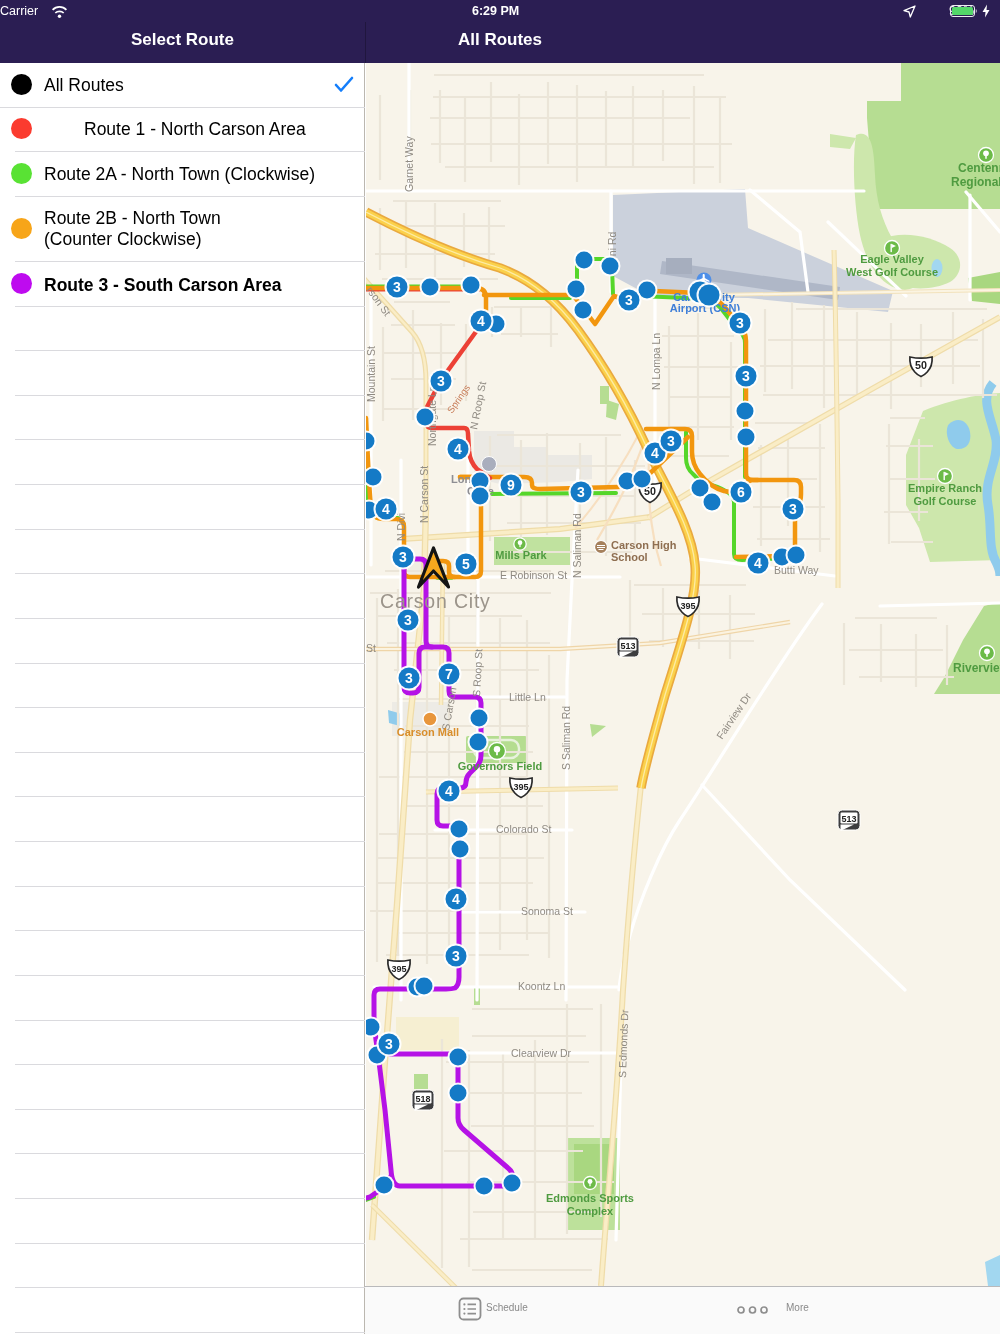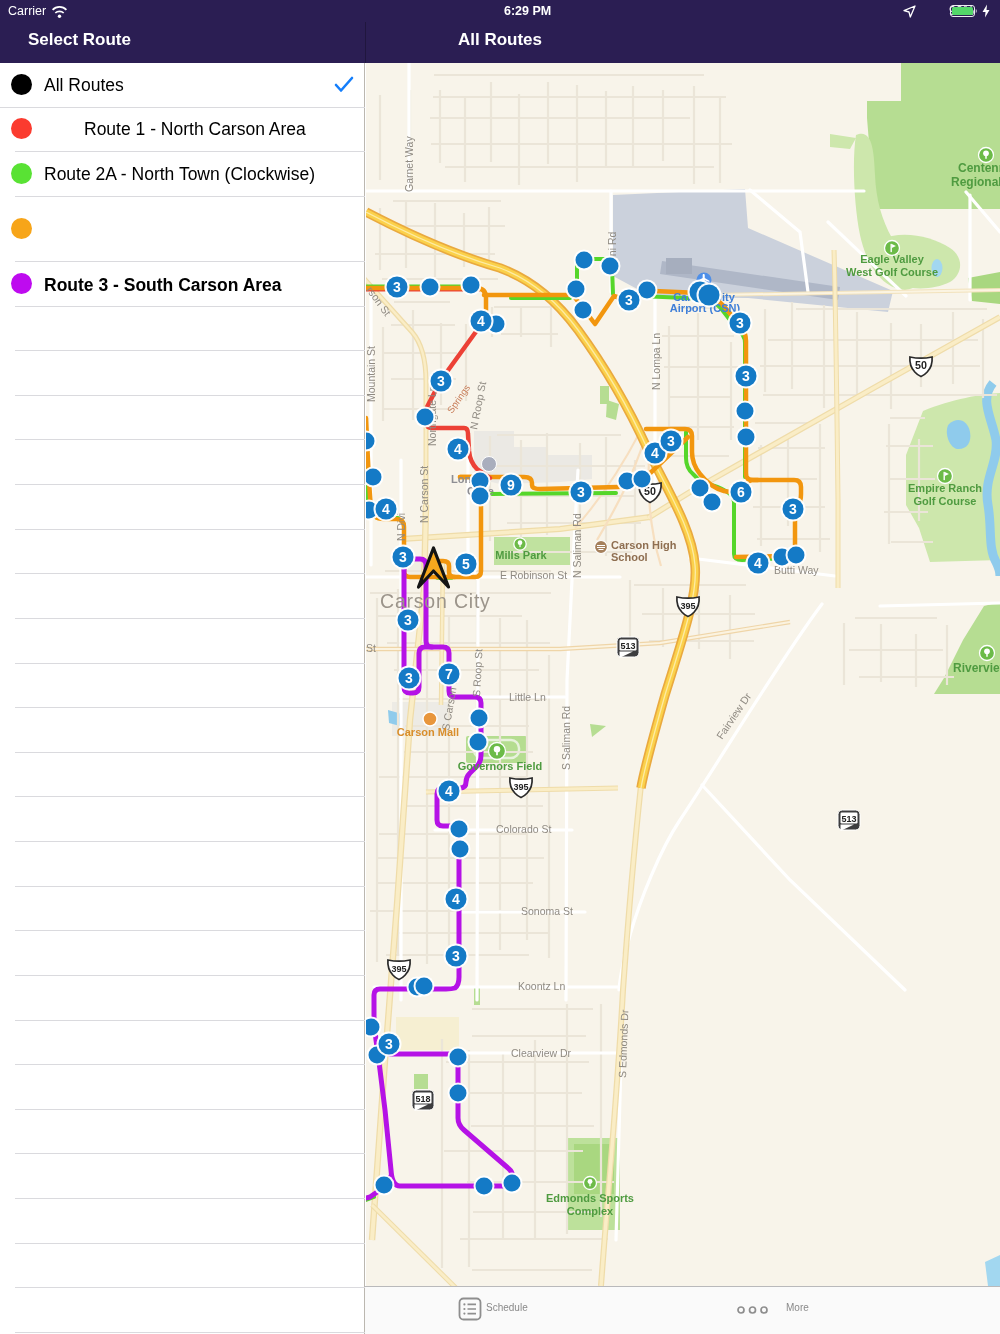--- a/index.html
+++ b/index.html
@@ -15,64 +15,65 @@
 .toolbar { position:absolute; left:365px; top:1286px; width:635px; height:48px; background:#FAFAFA; border-top:1px solid #B9B9BB; }
 .tbtext { position:absolute; top:16px; font-size:10px; color:#8A8A8A; }
 #mapwrap { position:absolute; left:366px; top:63px; width:634px; height:1223px; overflow:hidden; }
 </style>
 </head>
 <body>
 <div id="app">
 
 <div class="purplebar"></div>
 <div class="status">
-  <span style="position:absolute;left:8px;top:4px;text-align:center;">Carrier</span>
+  <span style="position:absolute;left:0;top:4px;text-align:center;">Carrier</span>
   <svg style="position:absolute;left:51px;top:5px;" width="17" height="14" viewBox="0 0 17 14">
         <g fill="none" stroke="#fff" stroke-width="1.7">
           <path d="M1.6 4.9 A 9.5 9.5 0 0 1 15.4 4.9"></path>
           <path d="M4.3 8 A 6 6 0 0 1 12.7 8"></path>
         </g>
         <circle cx="8.5" cy="11.2" r="1.7" fill="#fff"></circle>
       </svg>
-  <span style="position:absolute;left:472px;top:4px;font-weight:bold;margin-left:32px;">6:29 PM</span>
+  <span style="position:absolute;left:472px;top:4px;font-weight:bold;">6:29 PM</span>
   <svg style="position:absolute;left:903px;top:5px;" width="13" height="13" viewBox="0 0 13 13">
         <path d="M12 1 L7.3 12 L6 7 L1 5.7 Z" fill="none" stroke="#fff" stroke-width="1.3" stroke-linejoin="round"></path>
       </svg>
   <span style="position:absolute;left:949px;top:4px;">98%</span>
   <svg style="position:absolute;left:950px;top:5px;" width="28" height="12" viewBox="0 0 28 12">
         <rect x="0.5" y="0.5" width="24" height="11" rx="2.5" fill="none" stroke="#EDEDF2" stroke-width="1"></rect>
         <rect x="2" y="2" width="21" height="8" rx="1.5" fill="#53D769"></rect>
         <path d="M25.8 4 L25.8 8 C27 7.6 27 4.4 25.8 4 Z" fill="#EDEDF2"></path>
       </svg>
   <svg style="position:absolute;left:981px;top:4px;" width="10" height="14" viewBox="0 0 10 14">
         <path d="M6 0.5 L1.5 8 L4.5 8 L4 13.5 L8.5 6 L5.5 6 Z" fill="#fff"></path>
       </svg>
 </div>
 
-<div class="navtitle" style="left:0;width:365px;margin-left:28px;">Select Route</div>
+<div class="navtitle" style="left:0;width:365px;text-align:center;">Select Route</div>
 
 <div class="navtitle" style="left:365px;width:270px;text-align:center;">All Routes</div>
 <div style="position:absolute;left:365px;top:22px;width:1px;height:41px;background:rgba(0,0,0,0.25);"></div>
 
 <div class="leftpanel"></div>
 
 <div class="dot" style="left:11px;top:74px;background:#000;"></div>
 <div class="rowtext" style="left:44px;top:75px;">All Routes</div>
 
 <svg style="position:absolute;left:334px;top:76px;" width="20" height="17" viewBox="0 0 20 17">
       <path d="M2 9 L7 14.5 L18 2" fill="none" stroke="#147EFB" stroke-width="2.6" stroke-linecap="round" stroke-linejoin="round"></path>
     </svg>
 
 <div class="dot" style="left:11px;top:118px;background:#FB3B2F;"></div>
 <div class="rowtext" style="left:44px;top:119px;margin-left:40px;">Route 1 - North Carson Area</div>
 
 <div class="dot" style="left:11px;top:163px;background:#59E234;"></div>
 <div class="rowtext" style="left:44px;top:164px;text-align:right;">Route 2A - North Town (Clockwise)</div>
 
 <div class="dot" style="left:11px;top:218px;background:#F7A519;"></div>
+<div class="rowtext" style="left:44px;top:208px;">Route 2B - North Town<br>(Counter Clockwise)</div>
 
 <div class="dot" style="left:11px;top:273px;background:#BE0BEF;"></div>
 <div class="rowtext" style="left:44px;top:275px;font-weight:bold;">Route 3 - South Carson Area</div>
 
 <div id="seps">
       <div class="sep" style="left:0px;top:106.5px;width:365px;"></div>
       <div class="sep" style="left:15px;top:151.0px;width:350px;"></div>
       <div class="sep" style="left:15px;top:195.5px;width:350px;"></div>
       <div class="sep" style="left:15px;top:260.5px;width:350px;"></div>
       <div class="sep" style="left:15px;top:305.5px;width:350px;"></div>

